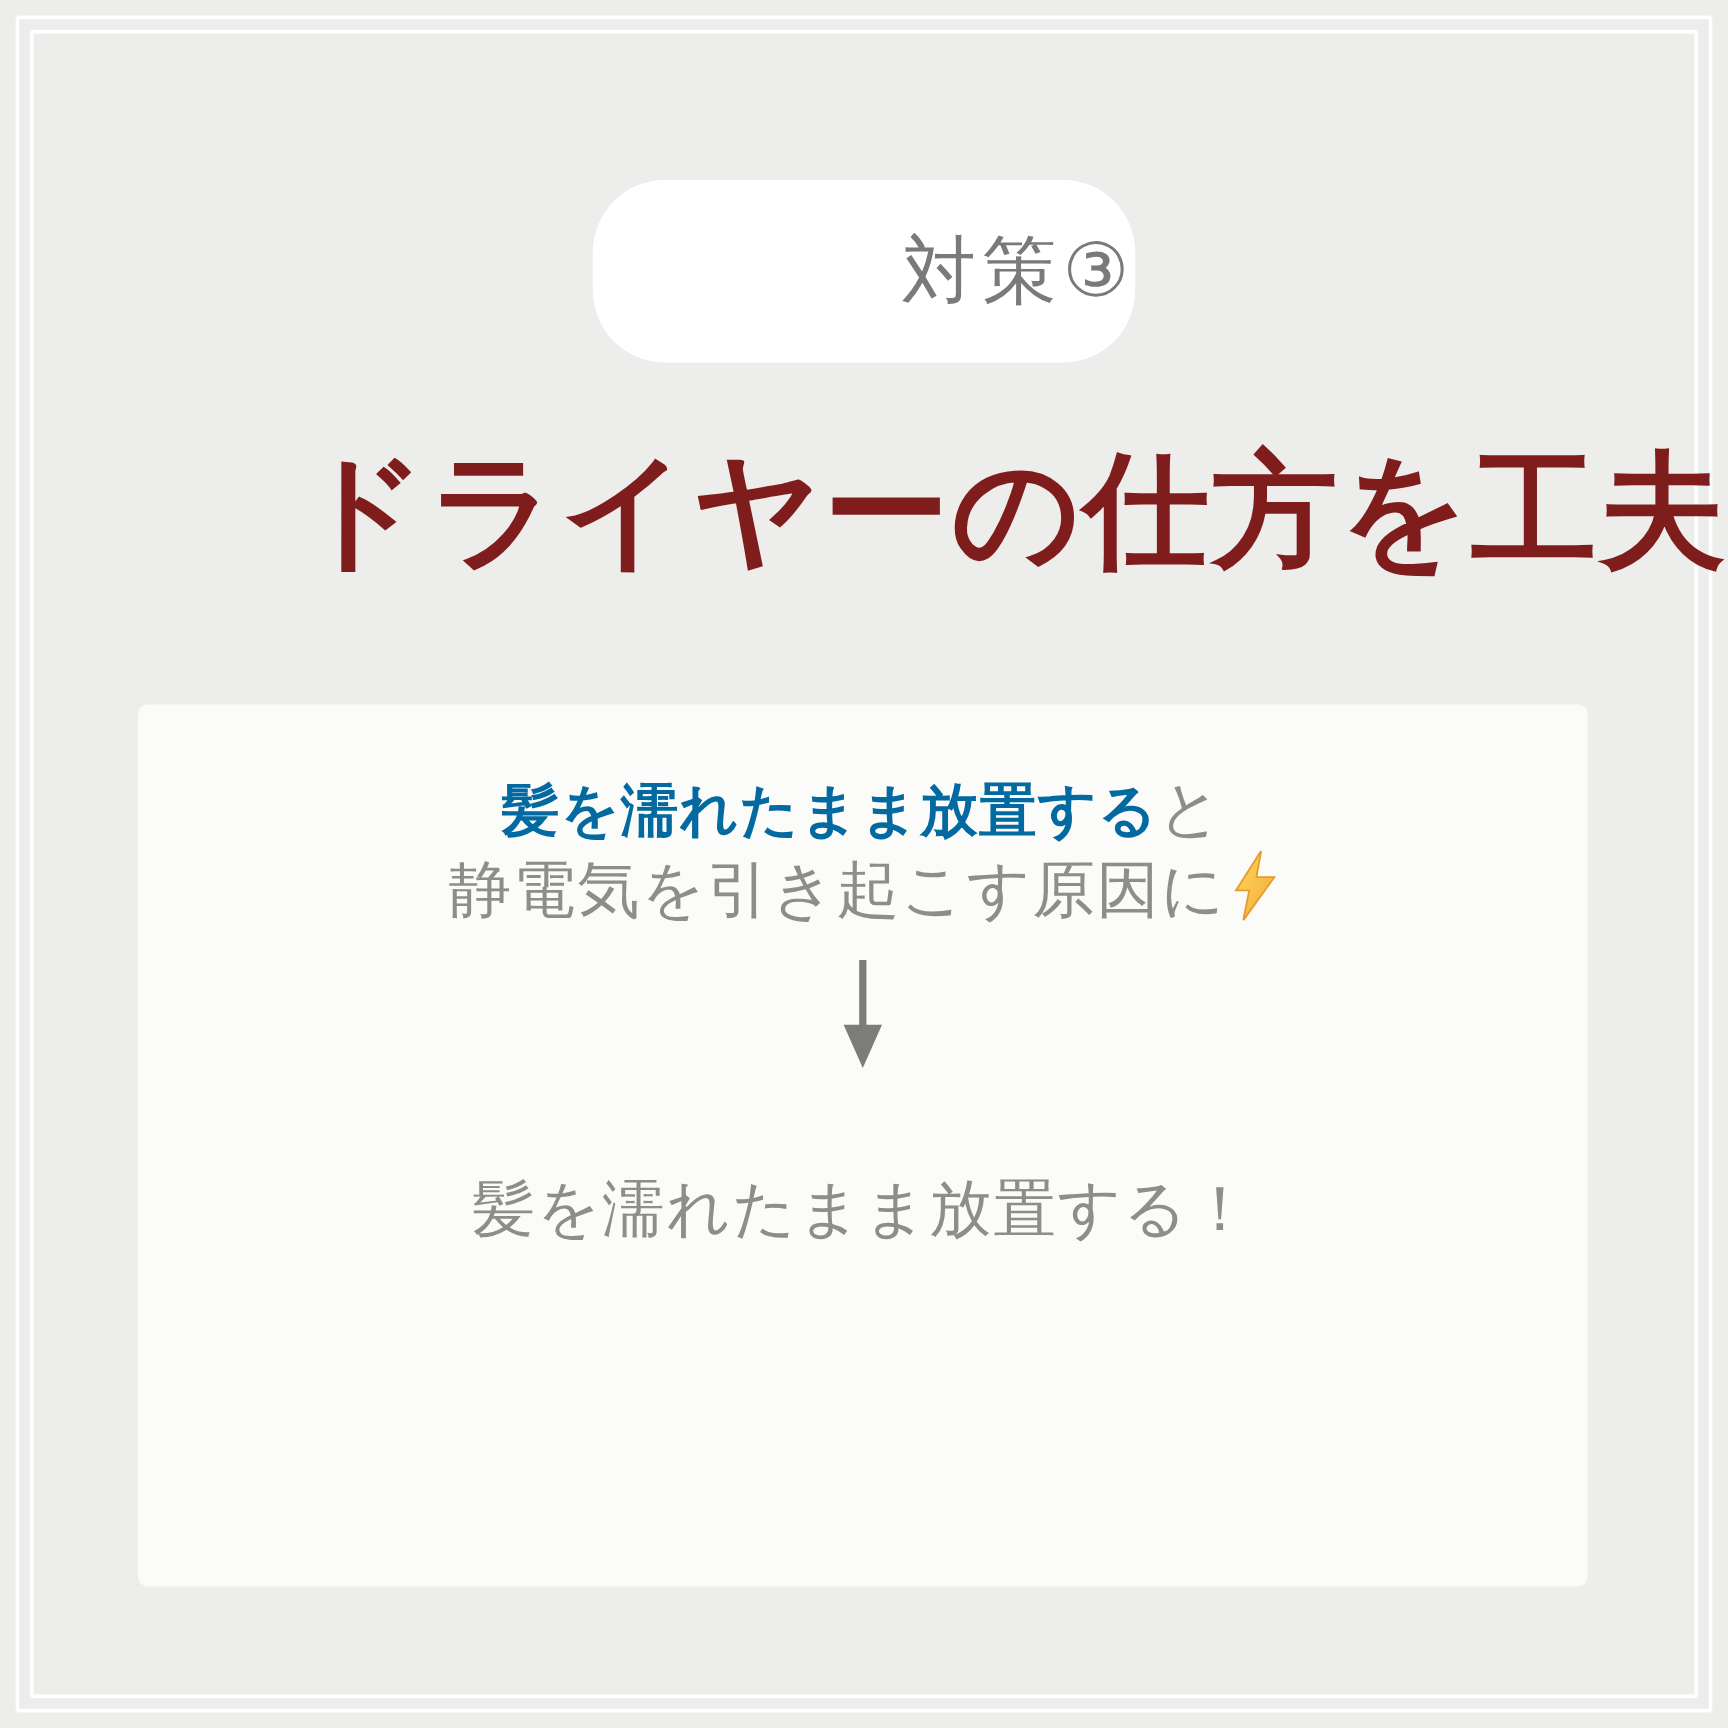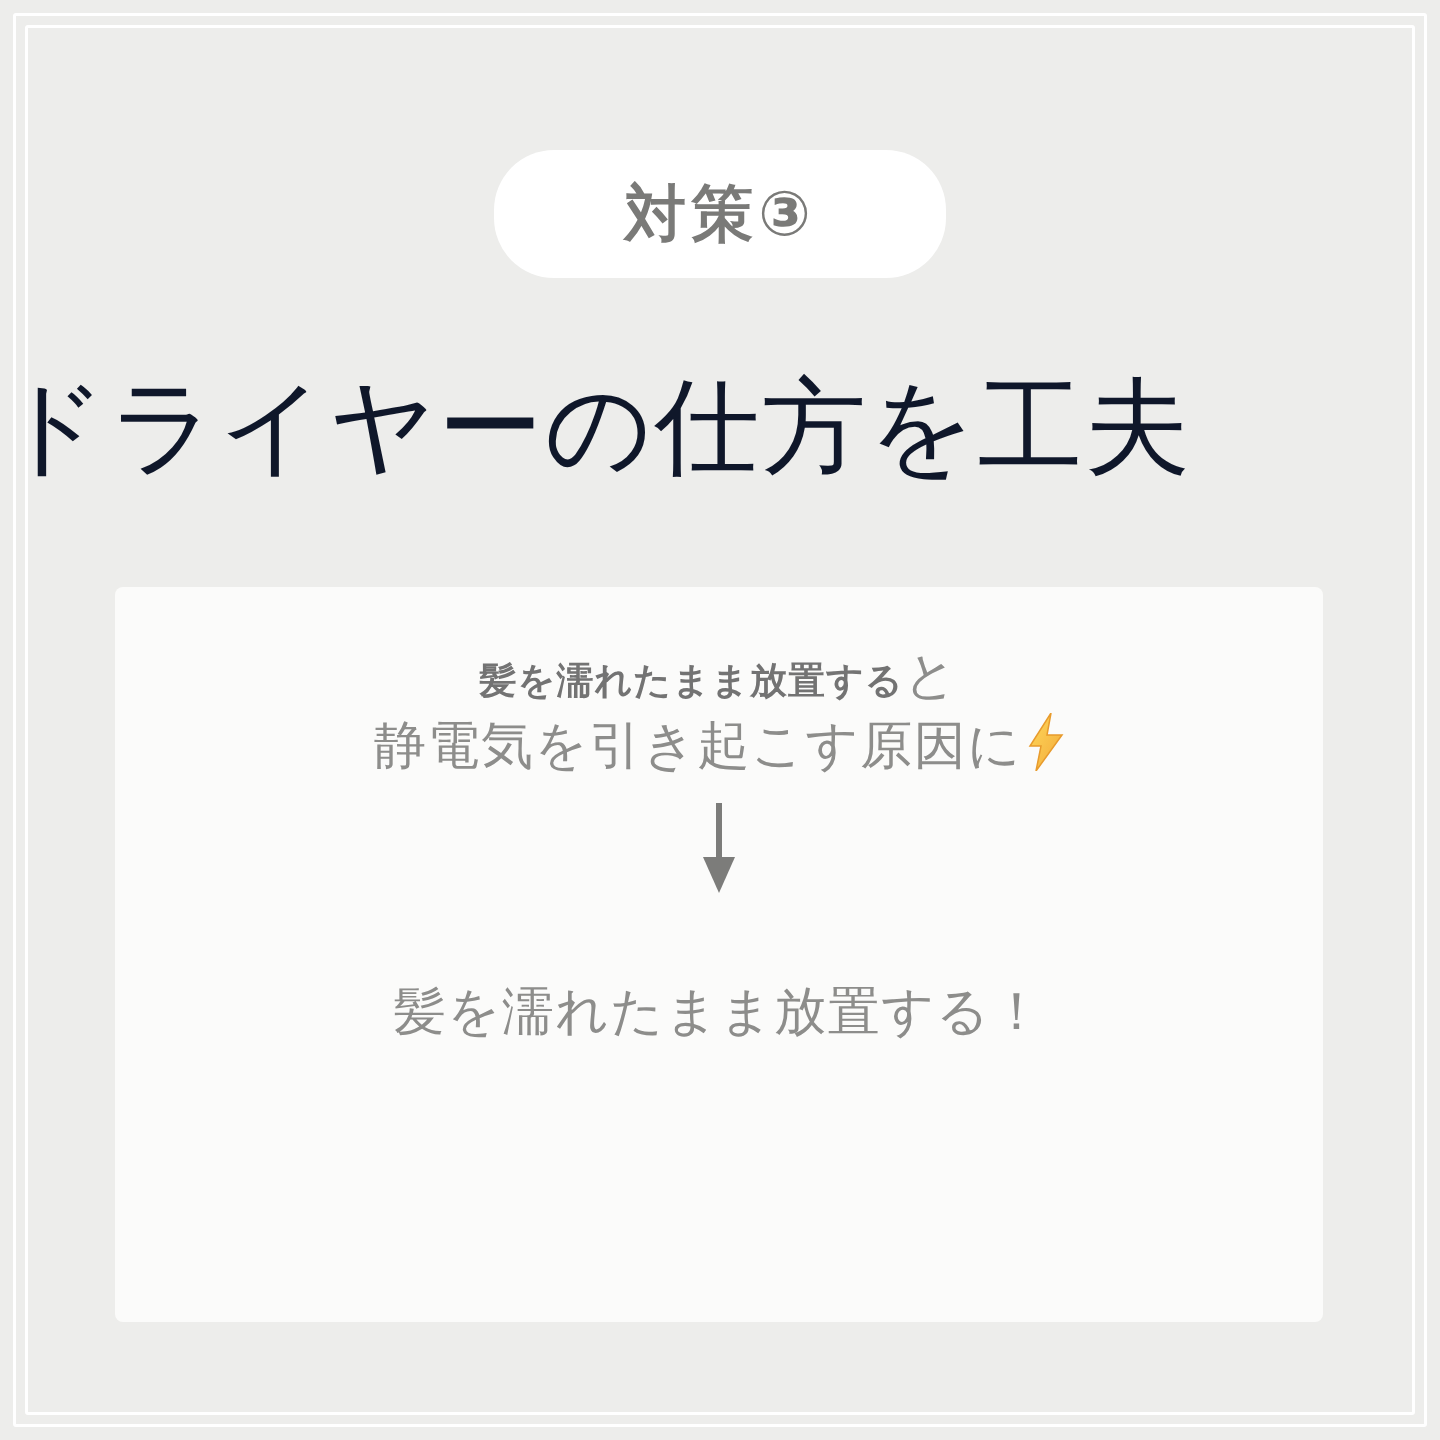--- a/index.html
+++ b/index.html
@@ -14,39 +14,38 @@
   
   .frame { position: absolute; border: 3px solid #FFFFFF; border-radius: 3px; pointer-events: none; }
   .frame.outer { inset: 13px; }
   .frame.inner { inset: 25px; }
 
   
   .badge {
     position: absolute;
     left: 50%; top: 150px;
     transform: translateX(-50%);
-    width: 452px; height: 128px;
+    width: 452px; height: 152px;
     background: #FFFFFF;
     border-radius: 60px;
-    display: flex; align-items: center; justify-content: center;
+    display: flex; align-items: center; justify-content: flex-end;
     font-size: 62px; letter-spacing: 5px;
     color: #7A7A78;
-    font-weight: bold;
   }
 
   
   .headline {
     position: absolute;
     left: 0; right: 0; top: 352px;
-    text-align: left;
+    text-align: right;
     font-size: 105px;
-    font-weight: 400;
+    font-weight: 700;
     letter-spacing: 2px;
     line-height: 150px;
-    color: #0f172a;
+    color: #7f1d1d;
     white-space: nowrap;
   }
 
   
   .card {
     position: absolute;
     left: 115px; top: 587px;
     width: 1208px; height: 735px;
     background: #FBFBFA;
     border-radius: 8px;
@@ -60,22 +59,22 @@
     font-weight: 300;
     letter-spacing: 1.5px;
     color: #8D8D8B;
     white-space: nowrap;
   }
   .para .line { display: block; }
 
   .para.cause { margin-top: 56px; }
   .para.cause .lead strong {
     font-weight: 700;
-    font-size: 37px;
-    color: #737373;
+    font-size: 48px;
+    color: #0369a1;
     letter-spacing: 1px;
   }
   .para.cause .lead .suffix { color: #8D8D8B; }
 
   .bolt-icon { display: inline-block; vertical-align: -8px; margin-left: 6px; }
 
   .arrow-wrap { margin-top: 18px; height: 92px; display: flex; align-items: center; justify-content: center; }
 
   .para.advice { margin-top: 28px; }
   .para.result { margin-top: 56px; }

